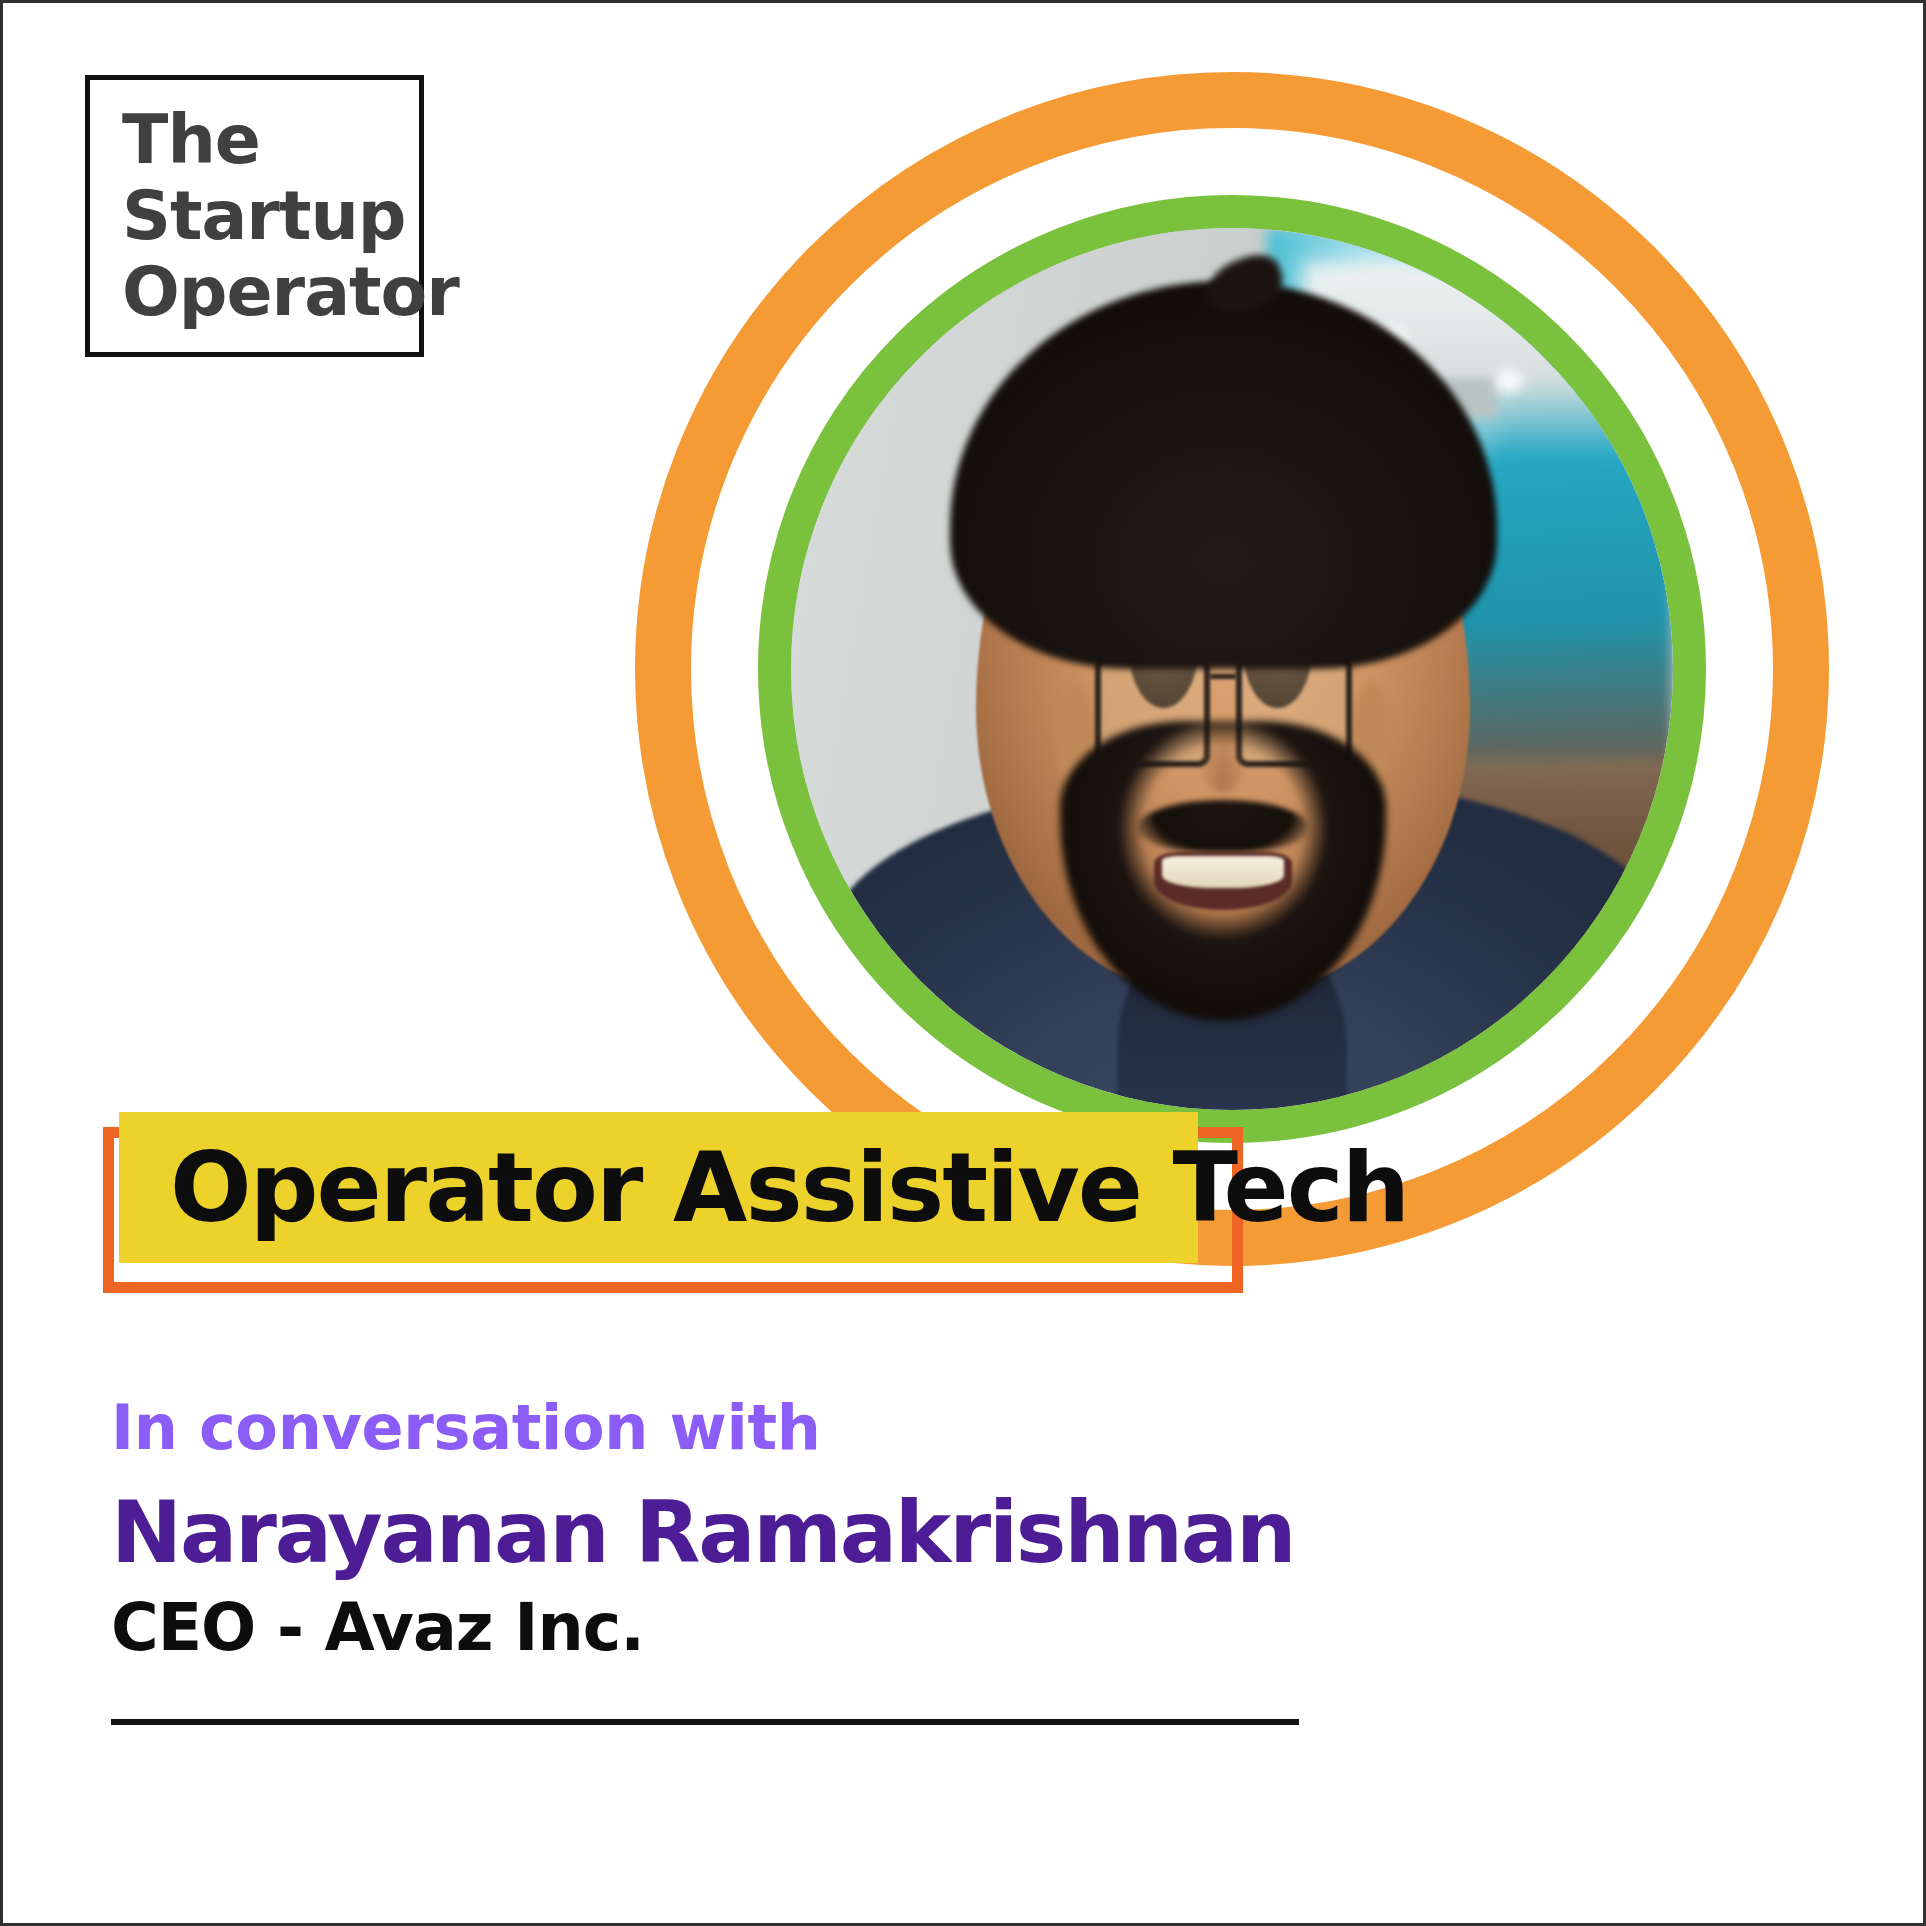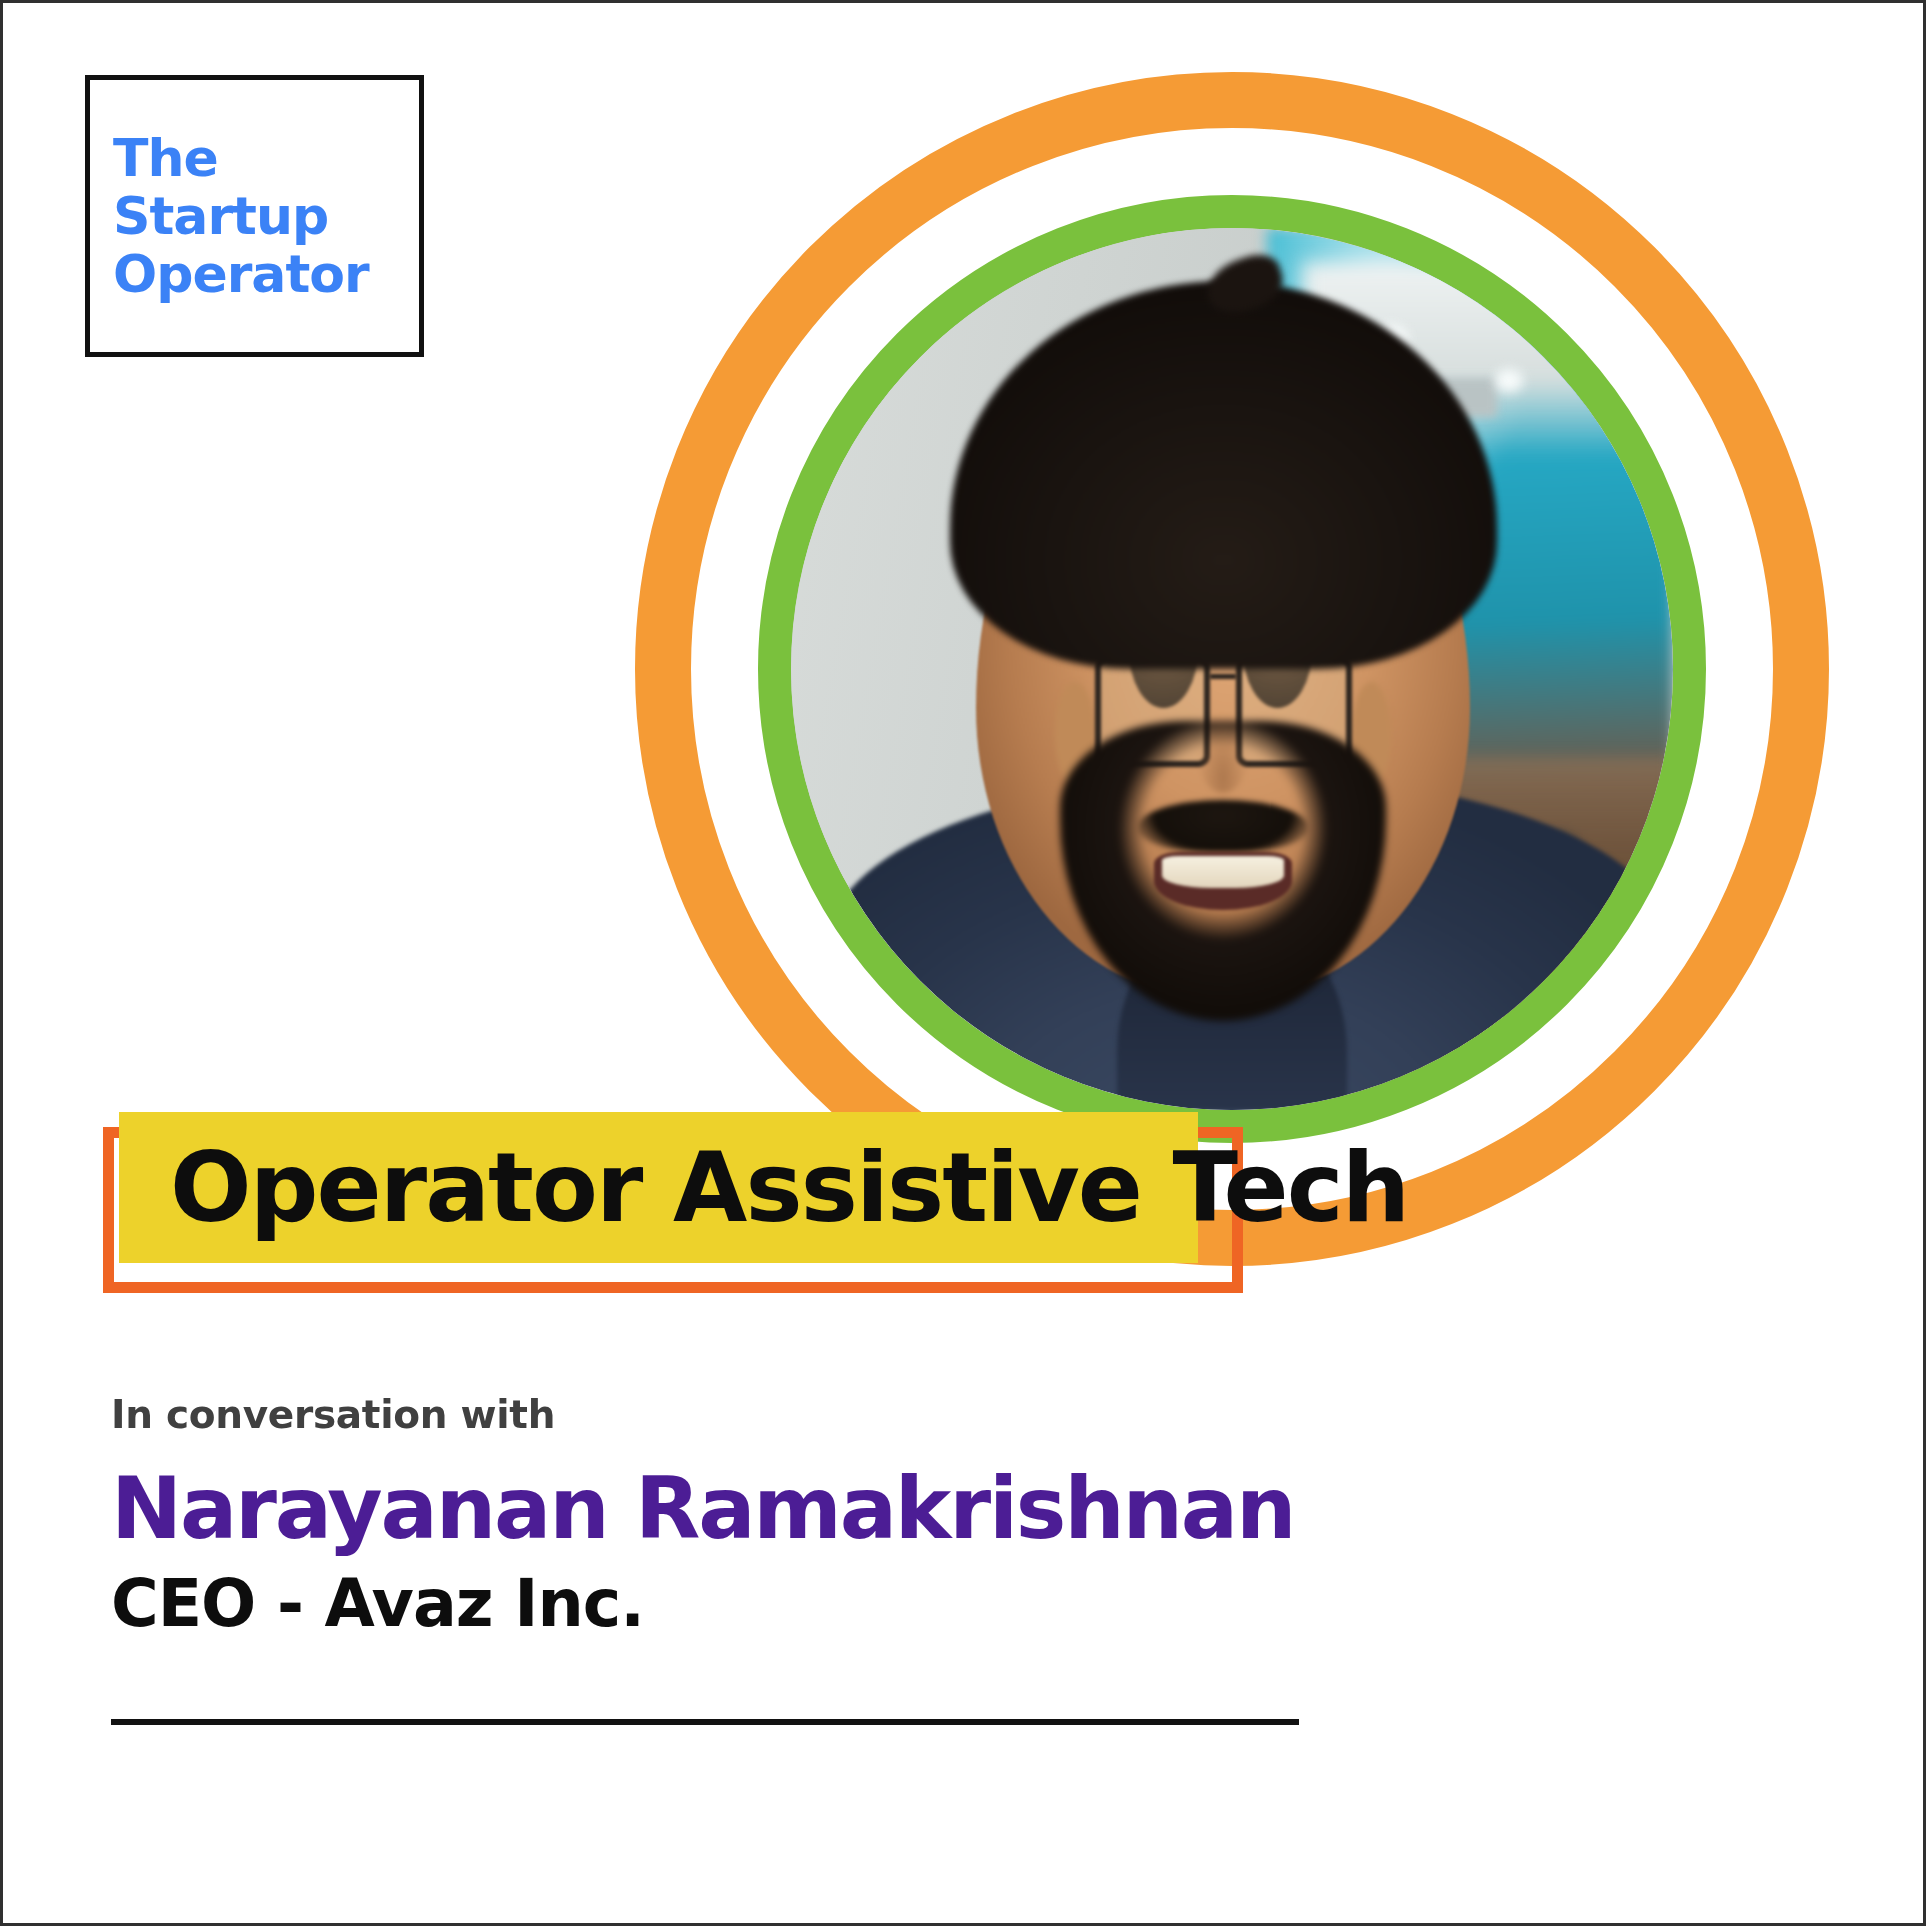--- a/index.html
+++ b/index.html
@@ -32,27 +32,27 @@
     height: 282px;
     border: 5.8px solid #111111;
     box-sizing: border-box;
     background: #ffffff;
     display: flex;
     align-items: center;
     justify-content: flex-start;
     z-index: 30;
   }
   .logo-text {
-    padding-left: 23px;
+    padding-left: 32px;
     font-family: "DejaVu Sans", sans-serif;
     font-weight: 700;
-    font-size: 52px;
+    font-size: 68px;
     line-height: 1.12;
     letter-spacing: -1px;
-    color: #3b82f6;
+    color: #404040;
     white-space: pre-line;
   }
 
   
   .portrait-stack {
     position: absolute;
     left: 632px;
     top: 69px;
     width: 1194px;
     height: 1194px;
@@ -341,23 +341,23 @@
   .lower {
     position: absolute;
     left: 108px;
     top: 1392px;
     width: 1541px;
     z-index: 50;
   }
   .kicker {
     font-family: "DejaVu Sans", sans-serif;
     font-weight: 700;
-    font-size: 39px;
+    font-size: 62px;
     letter-spacing: -0.3px;
-    color: #404040;
+    color: #8b5cf6;
     line-height: 1.05;
   }
   .guest-name {
     margin-top: 28px;
     font-family: "DejaVu Sans", sans-serif;
     font-weight: 700;
     font-size: 85px;
     letter-spacing: -2.2px;
     color: #4c1d95;
     line-height: 1.05;

